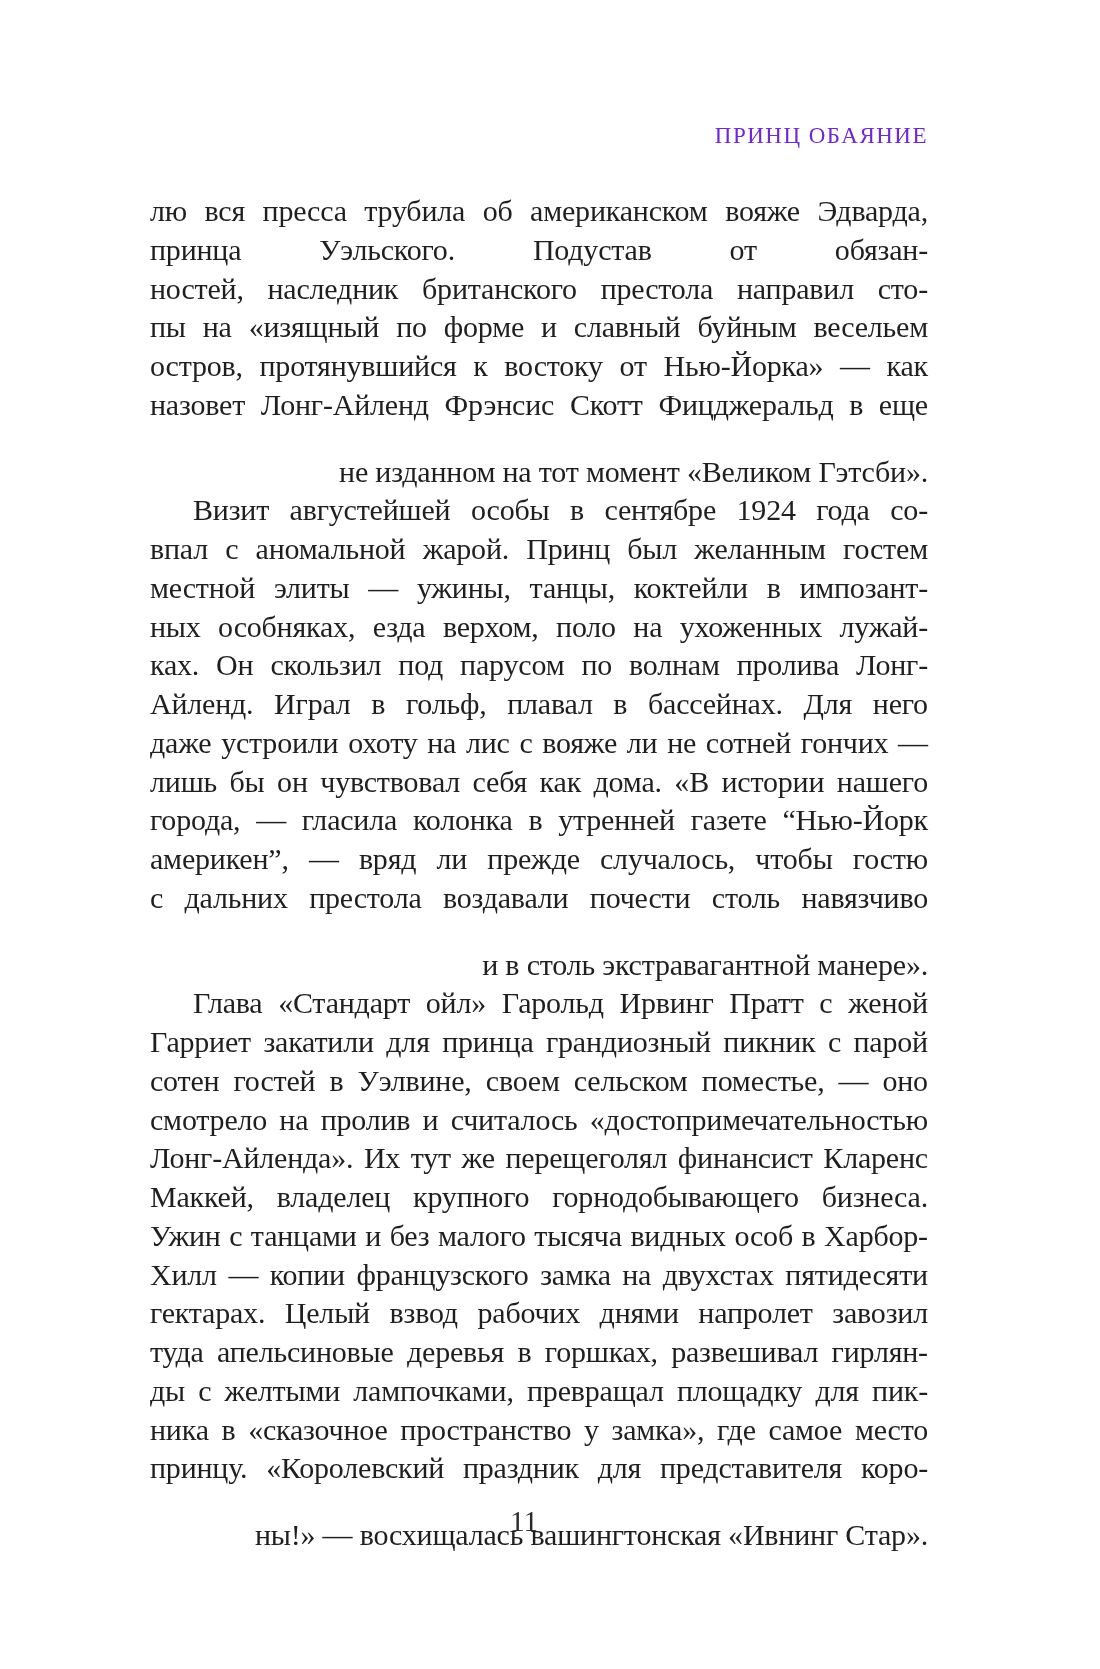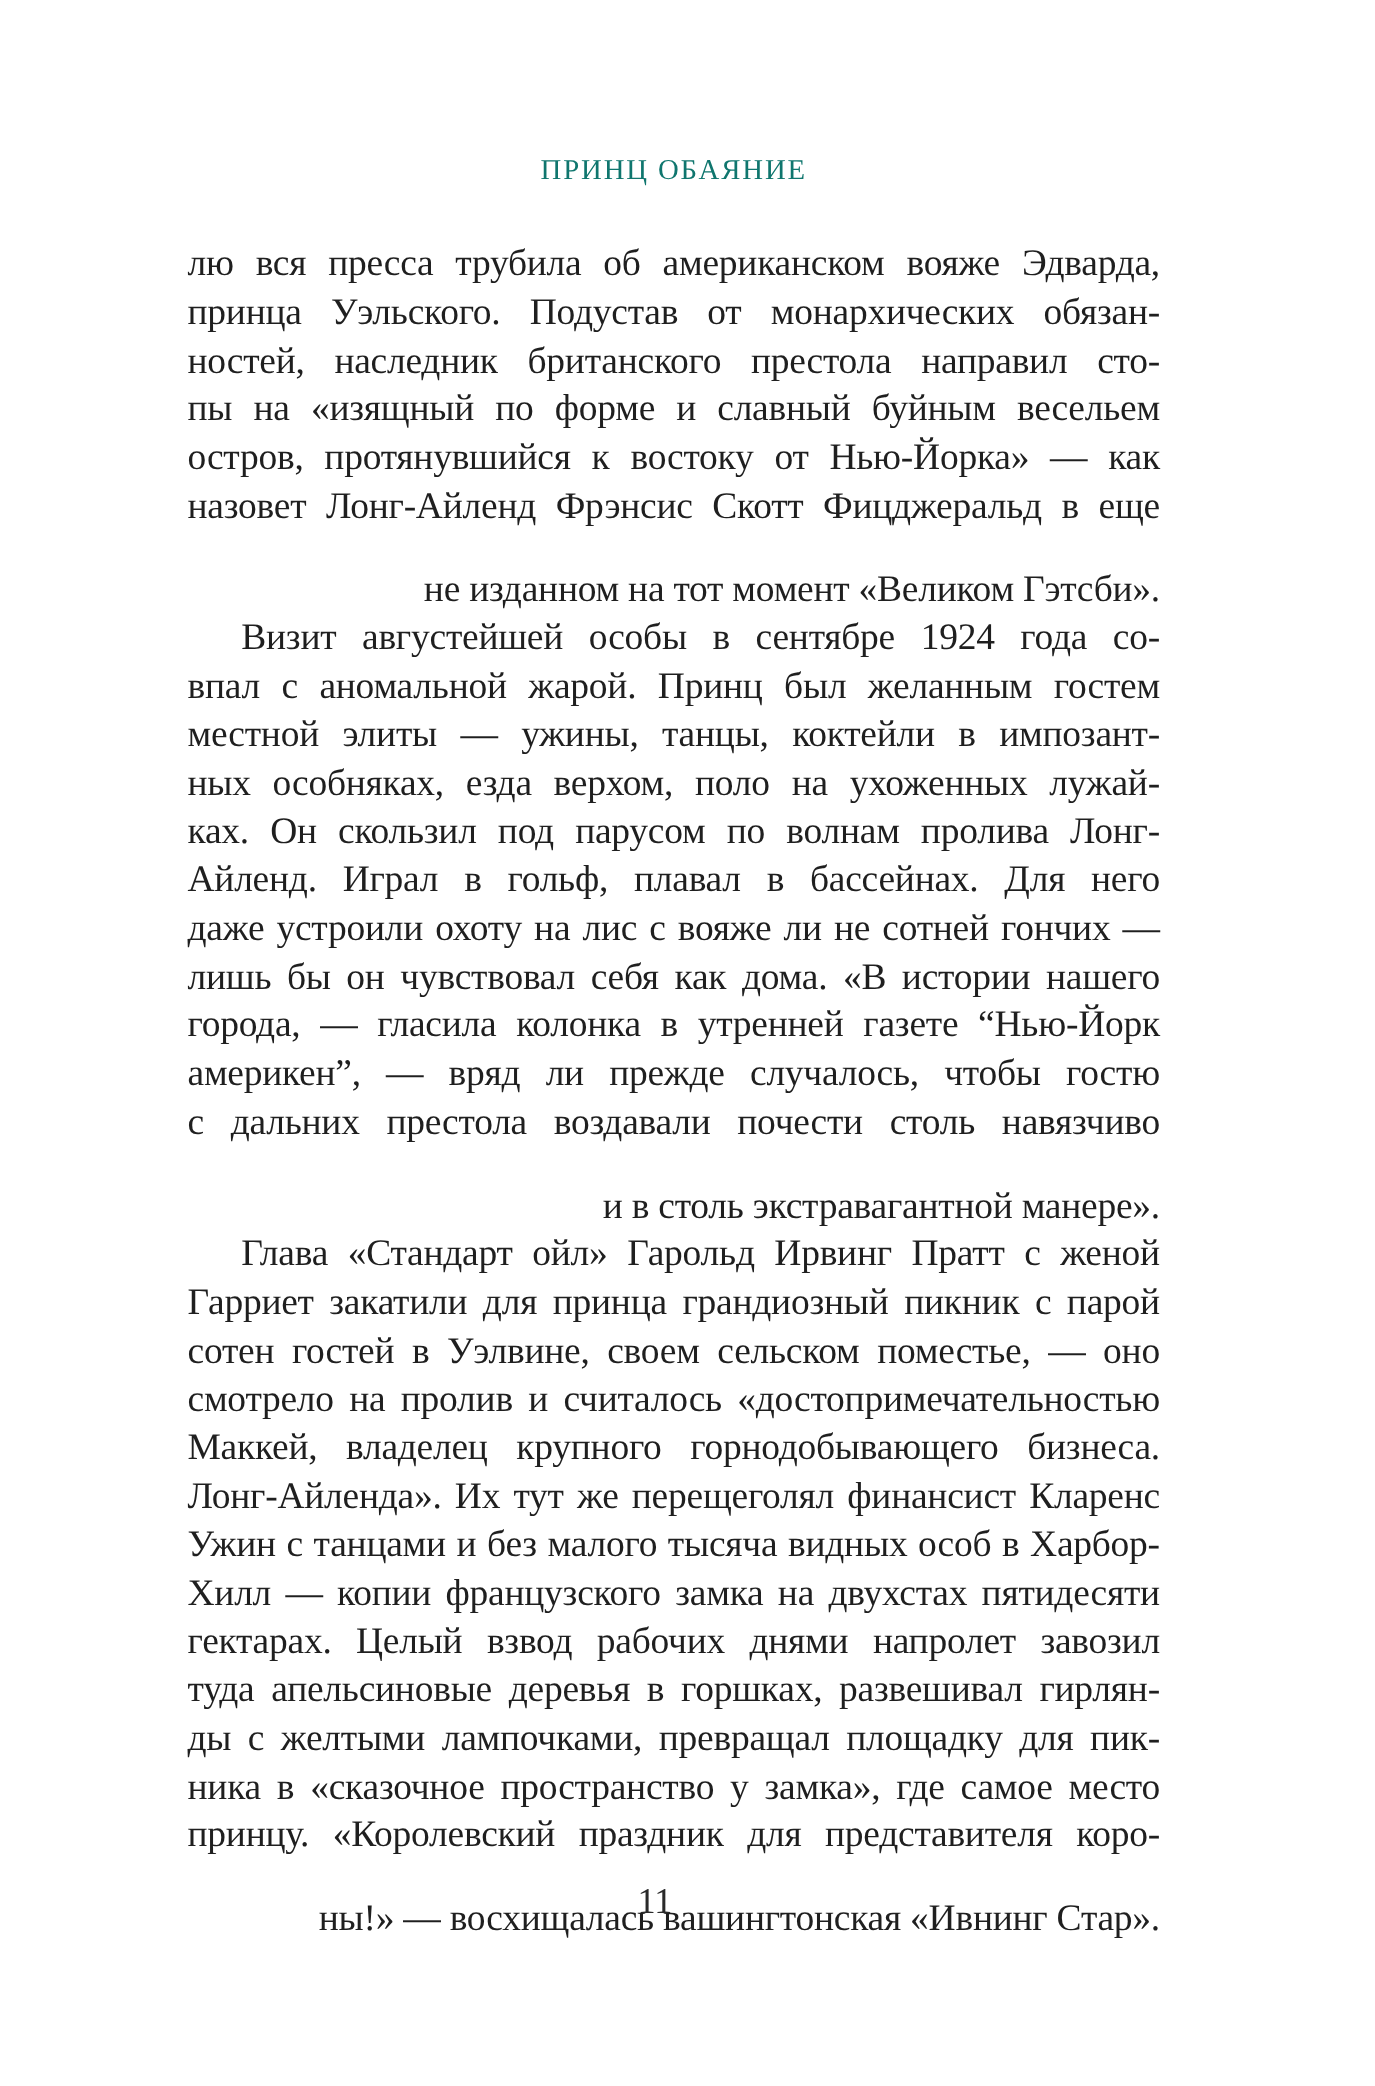--- a/index.html
+++ b/index.html
@@ -14,25 +14,25 @@
   .page {
     position: absolute;
     inset: 0;
     background: #ffffff;
   }
   .running-header {
     position: absolute;
     top: 124px;
     left: 150px;
     width: 778px;
-    text-align: center;
+    text-align: right;
     font-size: 23px;
     line-height: 23px;
     letter-spacing: 1.5px;
-    color: #0f766e;
+    color: #6d28d9;
   }
   .text-block {
     position: absolute;
     top: 192px;
     left: 150px;
     width: 778px;
     color: #1f1f1f;
   }
   .line {
     height: 38.75px;
@@ -74,21 +74,20 @@
         <span>об</span>
         <span>американском</span>
         <span>вояже</span>
         <span>Эдварда,</span>
       </div>
       <div class="line justified">
         <span>принца</span>
         <span>Уэльского.</span>
         <span>Подустав</span>
         <span>от</span>
-        <span>монархических</span>
         <span>обязан-</span>
       </div>
       <div class="line justified">
         <span>ностей,</span>
         <span>наследник</span>
         <span>британского</span>
         <span>престола</span>
         <span>направил</span>
         <span>сто-</span>
       </div>
@@ -274,36 +273,36 @@
       </div>
       <div class="line justified">
         <span>смотрело</span>
         <span>на</span>
         <span>пролив</span>
         <span>и</span>
         <span>считалось</span>
         <span>«достопримечательностью</span>
       </div>
       <div class="line justified">
-        <span>Маккей,</span>
-        <span>владелец</span>
-        <span>крупного</span>
-        <span>горнодобывающего</span>
-        <span>бизнеса.</span>
-      </div>
-      <div class="line justified">
         <span>Лонг-Айленда».</span>
         <span>Их</span>
         <span>тут</span>
         <span>же</span>
         <span>перещеголял</span>
         <span>финансист</span>
         <span>Кларенс</span>
       </div>
       <div class="line justified">
+        <span>Маккей,</span>
+        <span>владелец</span>
+        <span>крупного</span>
+        <span>горнодобывающего</span>
+        <span>бизнеса.</span>
+      </div>
+      <div class="line justified">
         <span>Ужин</span>
         <span>с</span>
         <span>танцами</span>
         <span>и</span>
         <span>без</span>
         <span>малого</span>
         <span>тысяча</span>
         <span>видных</span>
         <span>особ</span>
         <span>в</span>

